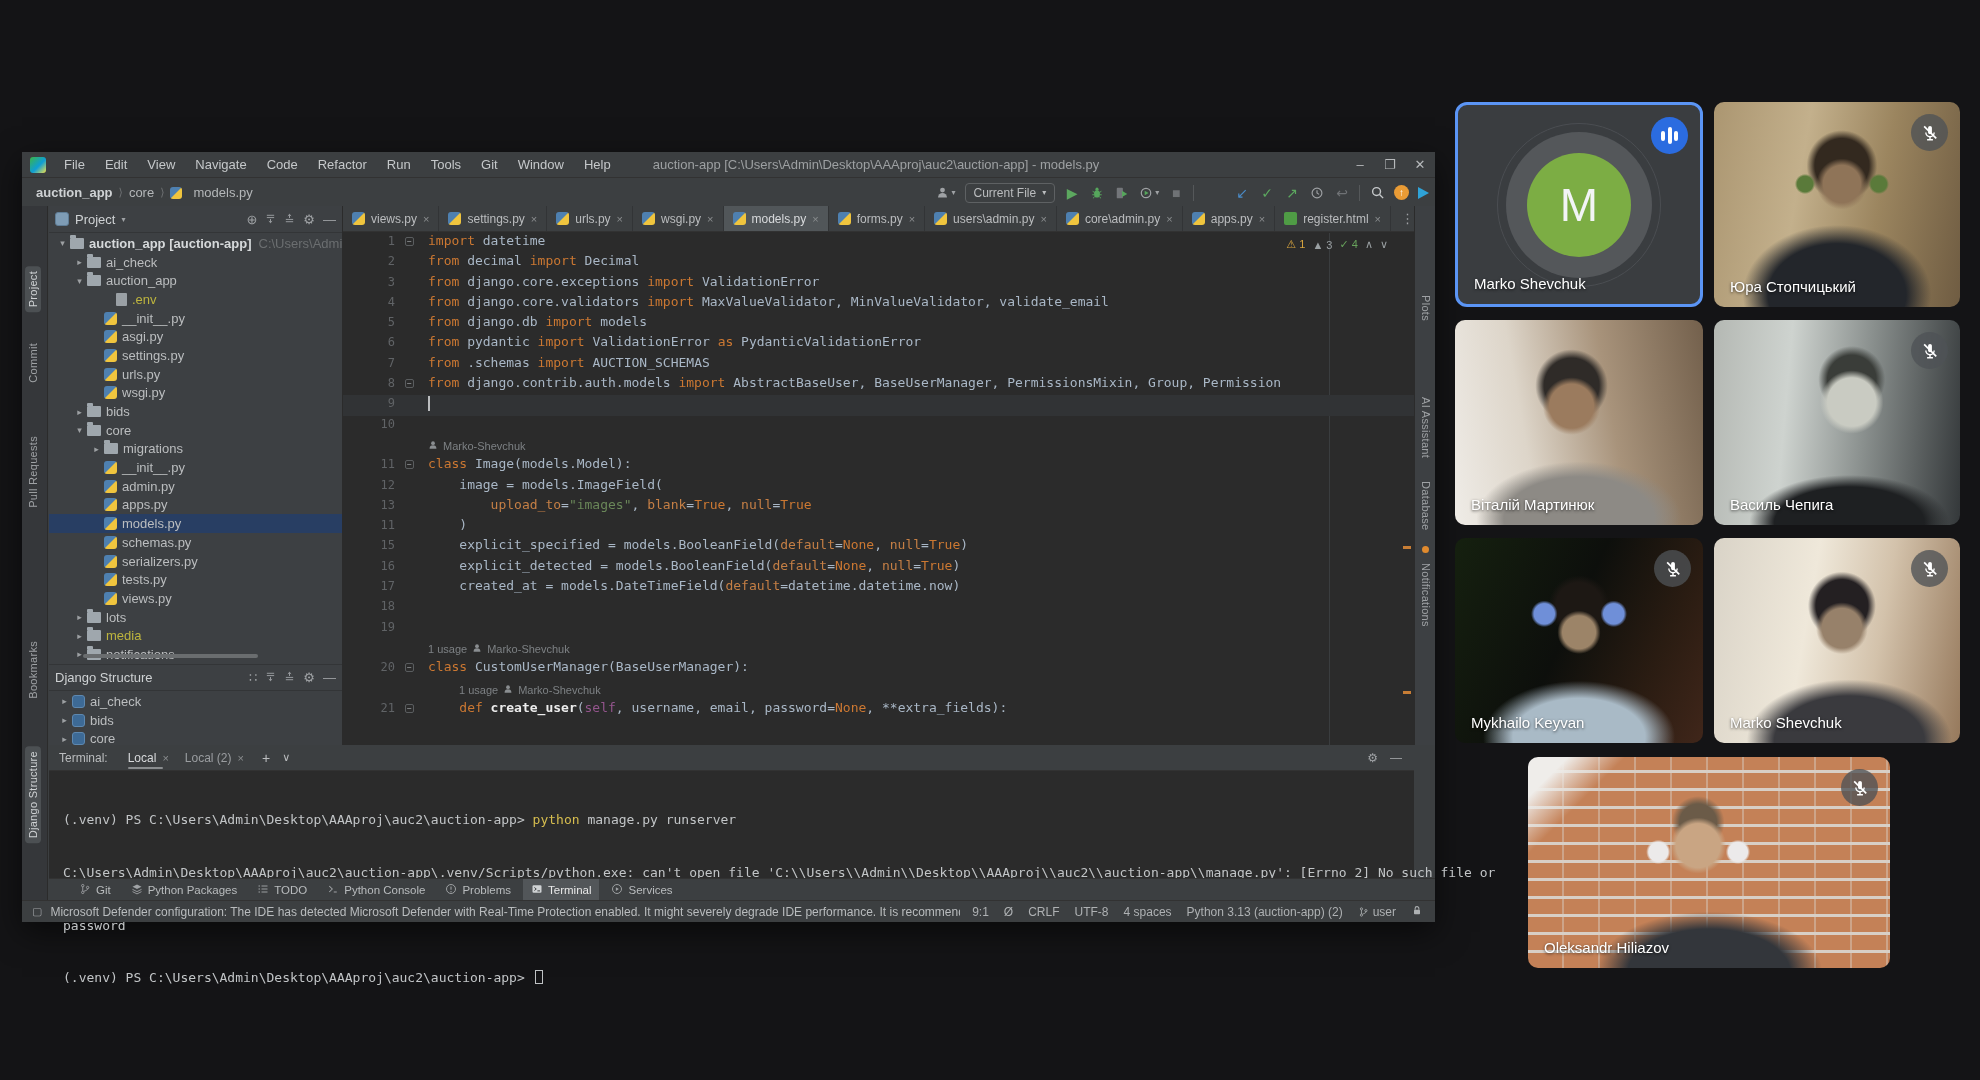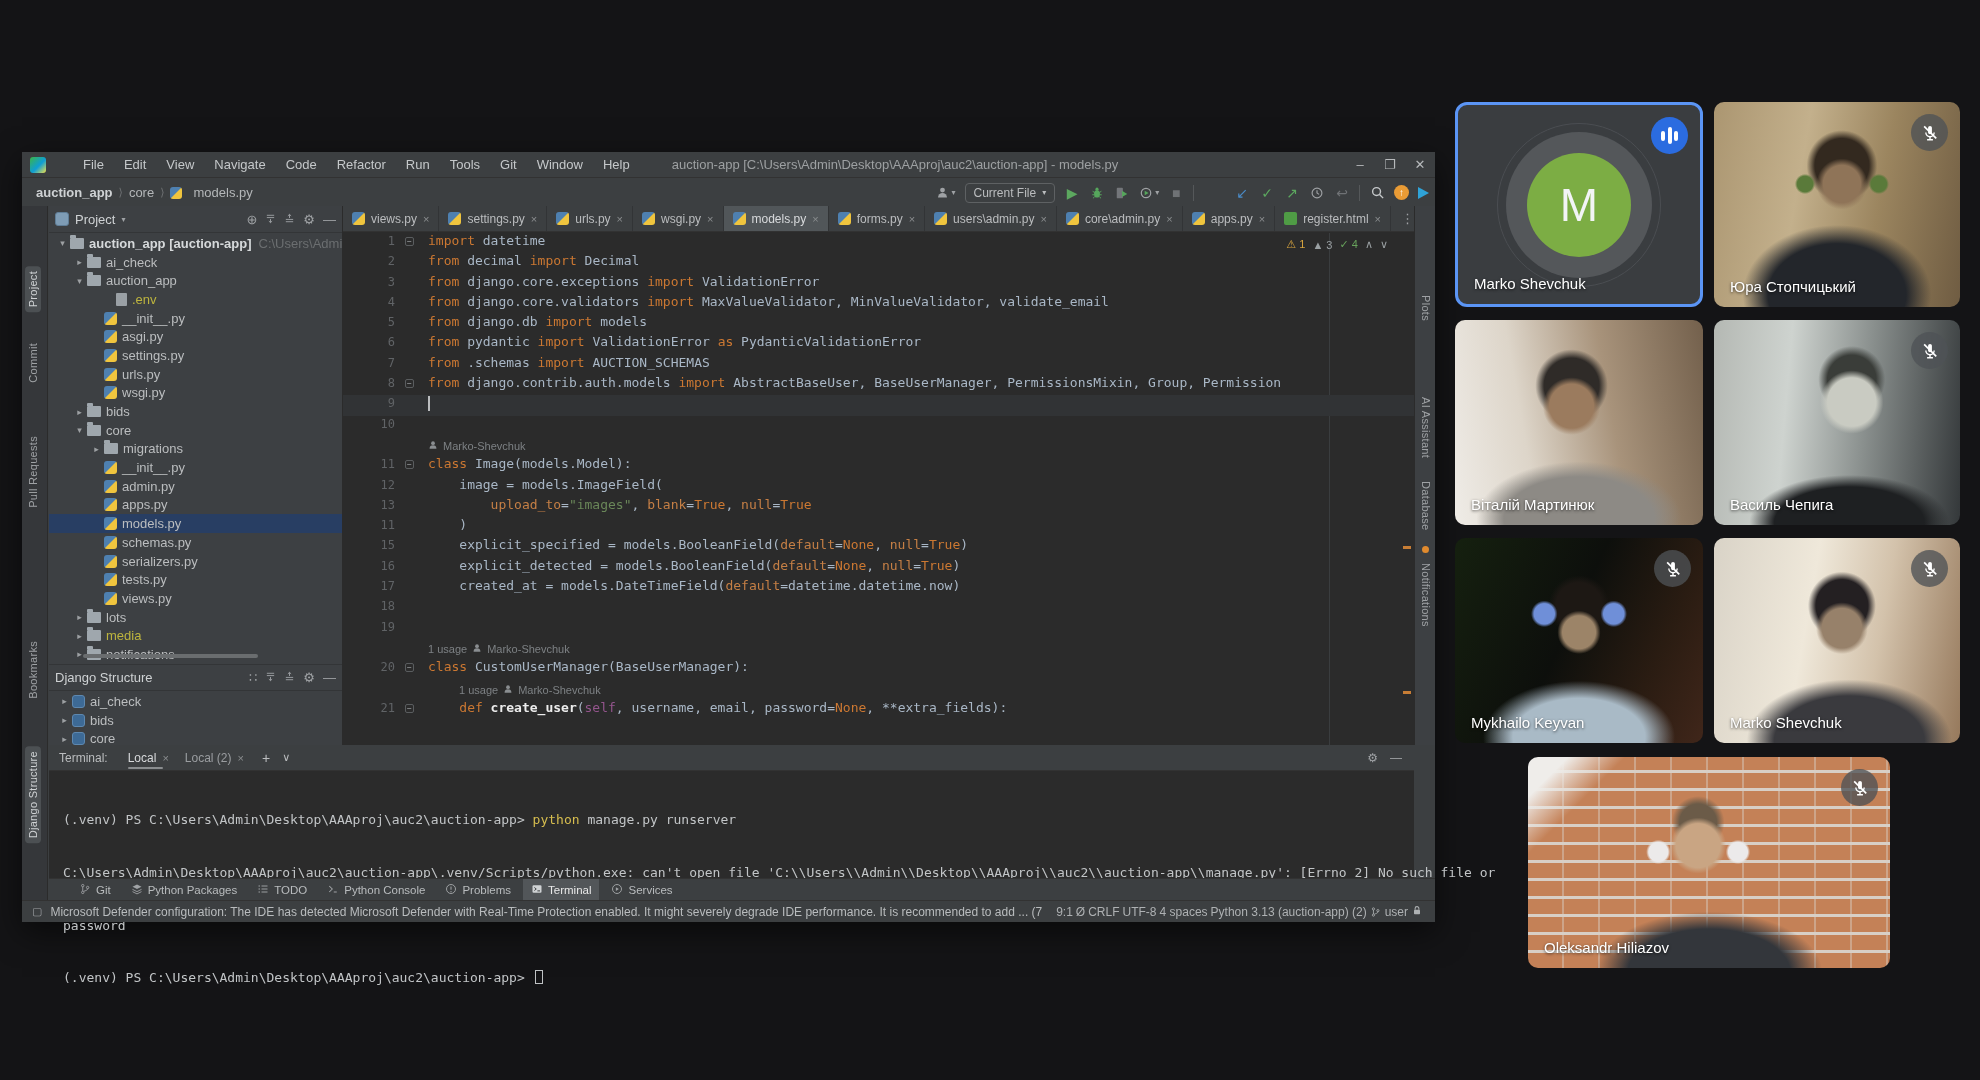--- a/index.html
+++ b/index.html
@@ -6,21 +6,21 @@
   *{box-sizing:border-box;}
   #stage{position:relative;width:1980px;height:1080px;background:#141416;overflow:hidden;
          font-family:"Liberation Sans",sans-serif;}
   
   #ide{position:absolute;left:22px;top:152px;width:1413px;height:770px;background:#3c3f41;
        box-shadow:0 10px 30px rgba(0,0,0,.55);font-size:13px;color:#bbbdbf;}
   .titlebar{position:absolute;left:0;top:0;width:100%;height:26px;background:#3c3f41;
             display:flex;align-items:center;border-bottom:1px solid #323232;}
   .app-icon{width:16px;height:16px;border-radius:3px;margin:0 10px 0 8px;
             background:linear-gradient(135deg,#3cb446 0%,#0e9ed5 55%,#f1e049 100%);}
-  #menu{display:flex;gap:4px;margin-left:19px;}
+  #menu{display:flex;gap:4px;}
   .mitem{padding:2px 8px;color:#c5c8ca;}
   .wtitle{margin-left:34px;color:#9da0a2;white-space:nowrap;overflow:hidden;flex:1;}
   .wcontrols{display:flex;height:100%;}
   .wc{width:30px;display:flex;align-items:center;justify-content:center;color:#b7babc;font-size:13px;}
   
   .toolbar{position:absolute;left:0;top:27px;width:100%;height:27px;display:flex;align-items:center;}
   #breadcrumbs{display:flex;align-items:center;gap:6px;padding-left:14px;}
   .bc-sep{color:#6e7173;font-size:11px;}
   .bc{color:#b4b7b9;} .bc.first{font-weight:bold;color:#cfd2d4;}
   .tb-right{position:absolute;right:6px;top:0;height:27px;display:flex;align-items:center;gap:9px;}
@@ -116,21 +116,21 @@
   .tcursor{display:inline-block;width:8px;height:14px;border:1px solid #bfc2c4;vertical-align:-2px;margin-left:2px;}
   
   #bottombar{position:absolute;left:27px;top:726px;width:1386px;height:22px;background:#3c3f41;
              border-top:1px solid #323232;display:flex;align-items:center;gap:4px;padding-left:22px;}
   .bb-item{display:flex;align-items:center;gap:5px;font-size:11.5px;color:#b9bcbe;padding:2px 8px;height:100%;}
   .bb-item.active{background:#525659;color:#e8e8e8;}
   .statusbar{position:absolute;left:0;top:748px;width:1413px;height:22px;background:#3c3f41;
              border-top:1px solid #323232;display:flex;align-items:center;font-size:12px;color:#b9bcbe;}
   .sb-icon{margin:0 8px 0 10px;color:#9fa2a5;font-size:11px;}
   .sb-msg{white-space:nowrap;overflow:hidden;flex:1;}
-  .sb-right{display:flex;align-items:center;gap:3px;padding:0 12px;color:#aeb1b3;white-space:nowrap;}
+  .sb-right{display:flex;align-items:center;gap:15px;padding:0 12px;color:#aeb1b3;white-space:nowrap;}
   .sb-git{display:flex;align-items:center;gap:4px;}
   
   .tile{position:absolute;border-radius:10px;overflow:hidden;background:#3a3d40;}
   .tile.speaking{border:3px solid #5b95f5;border-radius:12px;}
   .tile-name{position:absolute;left:16px;bottom:12px;color:#fff;font-size:15px;
              text-shadow:0 1px 3px rgba(0,0,0,.7);}
   .mute-badge{position:absolute;top:12px;right:12px;width:37px;height:37px;border-radius:50%;
               background:rgba(78,82,86,.78);display:flex;align-items:center;justify-content:center;}
   .mute-badge svg{width:20px;height:20px;}
   .audio-badge{position:absolute;top:12px;right:12px;width:37px;height:37px;border-radius:50%;

